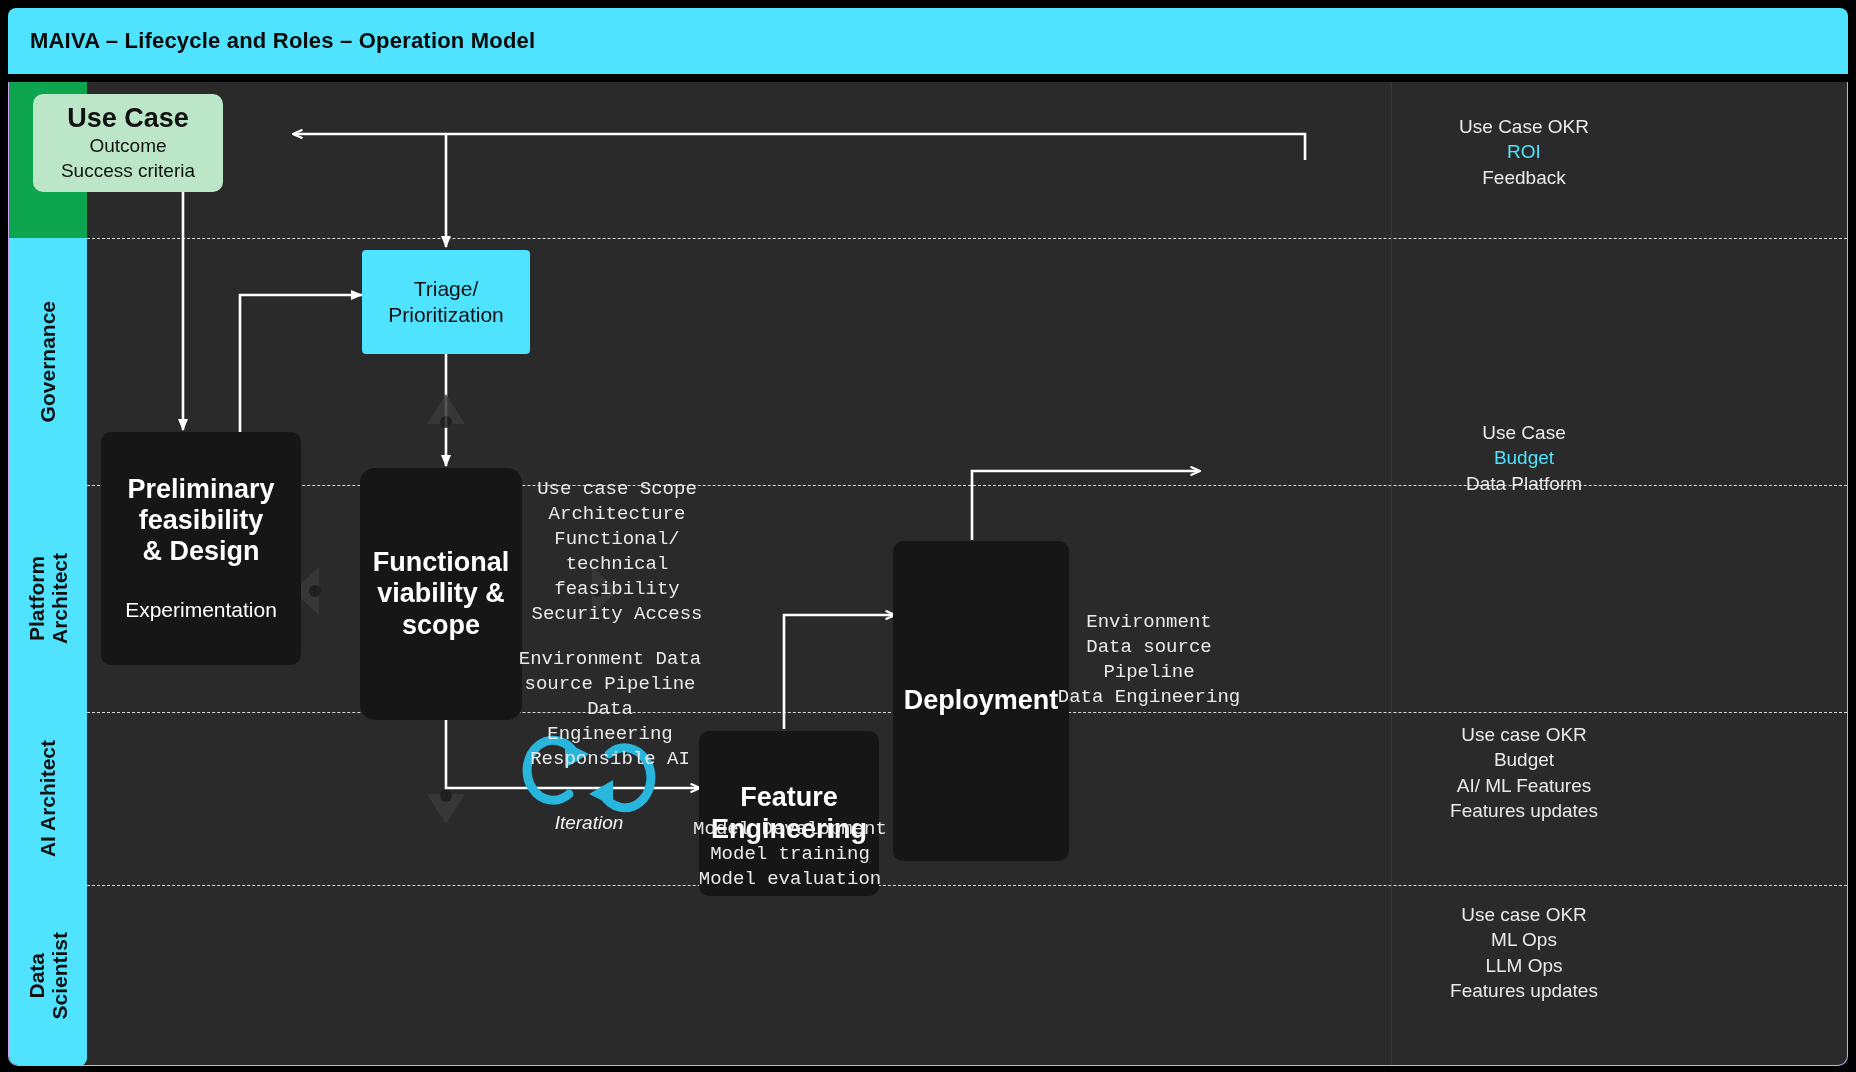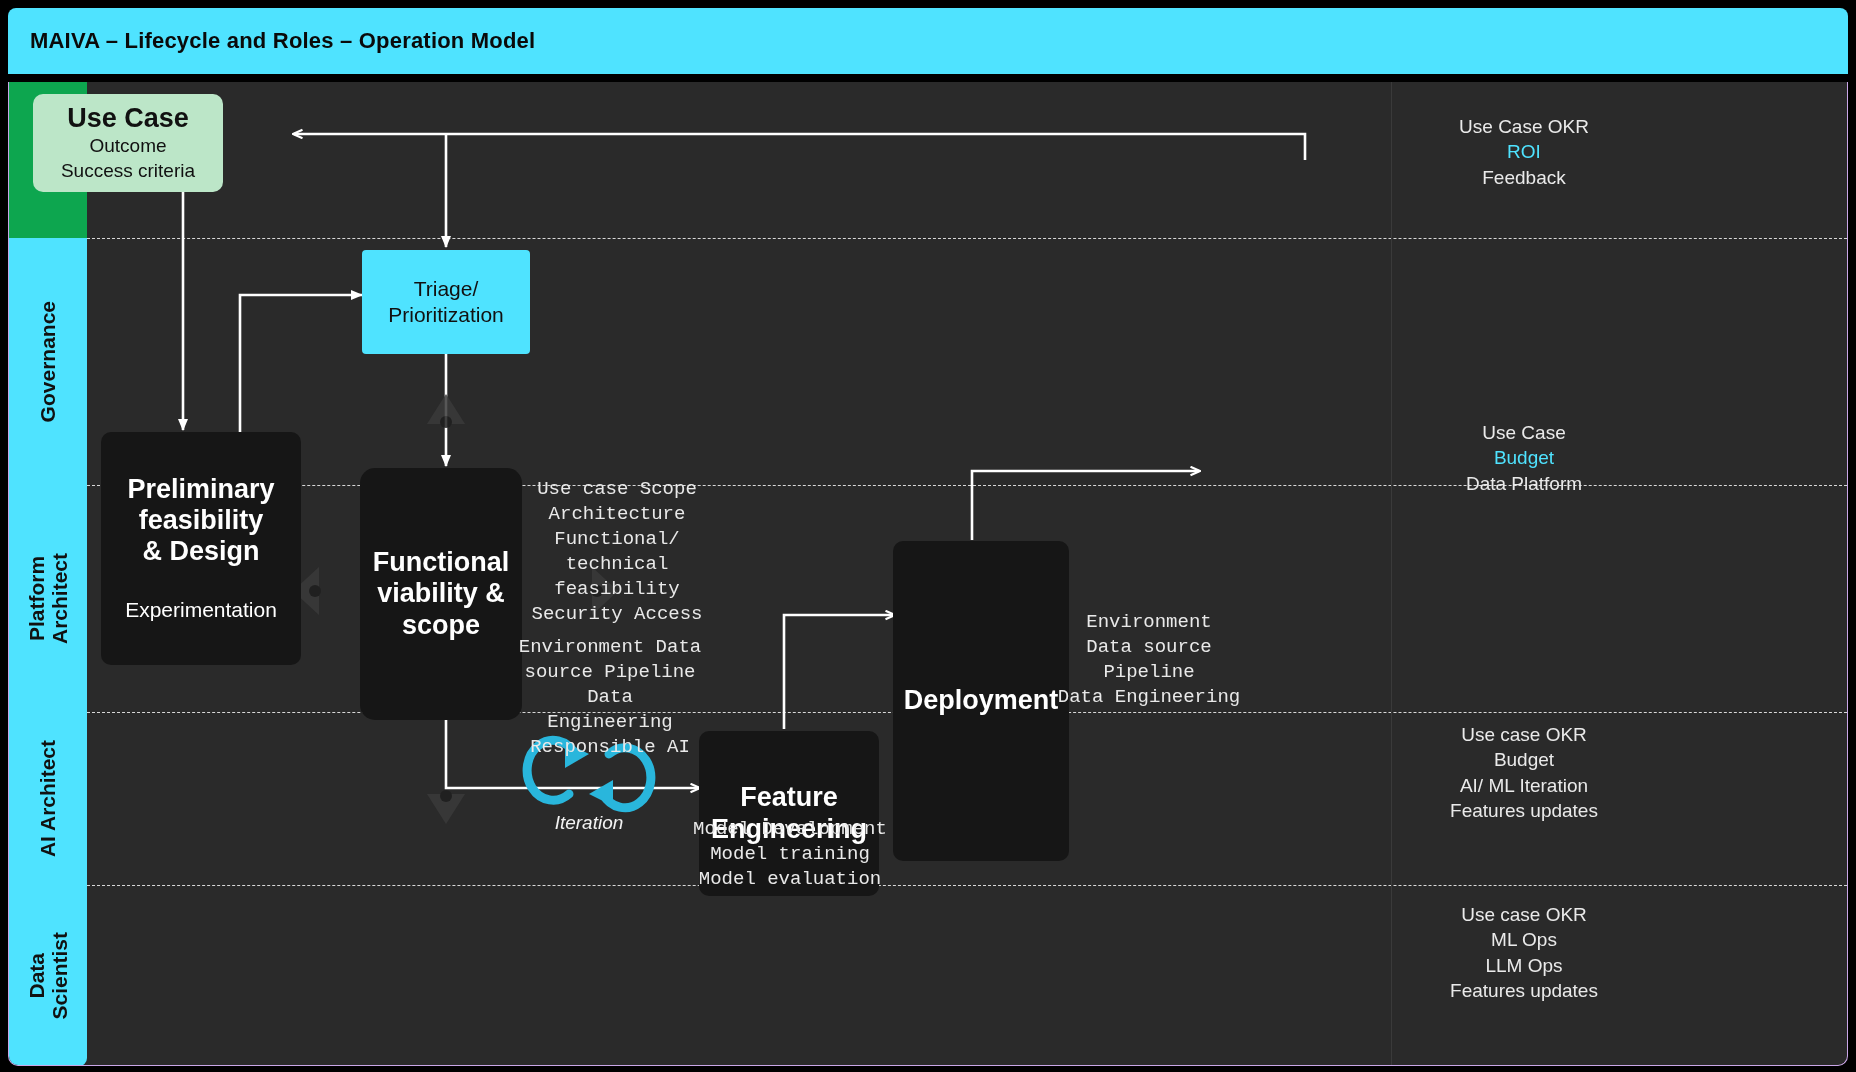--- a/index.html
+++ b/index.html
@@ -200,21 +200,21 @@
       <div class="bt">Deployment</div>
     </div>
 
 
     <div class="note" style="left:497px;top:395px;width:222px;white-space:pre-line;">Use case Scope
 Architecture
 Functional/ technical
 feasibility
 Security Access</div>
 
-    <div class="note" style="left:490px;top:553px;width:222px;white-space:pre-line;text-align:center;">Environment Data
+    <div class="note" style="left:490px;top:565px;width:222px;white-space:pre-line;text-align:center;">Environment Data
 source Pipeline Data
 Engineering
 Responsible AI</div>
 
     <div class="note" style="left:1040px;top:528px;width:200px;white-space:pre-line;">Environment
 Data source
 Pipeline
 Data Engineering</div>
 
     <div class="note" style="left:672px;top:735px;width:218px;white-space:pre-line;">Model Development
@@ -231,21 +231,21 @@
 
     <div class="rnote" style="left:1400px;top:338px;">
       <div>Use Case</div>
       <div style="color:#4FE3FF">Budget</div>
       <div>Data Platform</div>
     </div>
 
     <div class="rnote" style="left:1400px;top:640px;">
       <div>Use case OKR</div>
       <div>Budget</div>
-      <div>AI/ ML Iteration</div>
+      <div>AI/ ML Features</div>
       <div>Features updates</div>
     </div>
 
     <div class="rnote" style="left:1400px;top:820px;">
       <div>Use case OKR</div>
       <div>ML Ops</div>
       <div>LLM Ops</div>
       <div>Features updates</div>
     </div>
 

